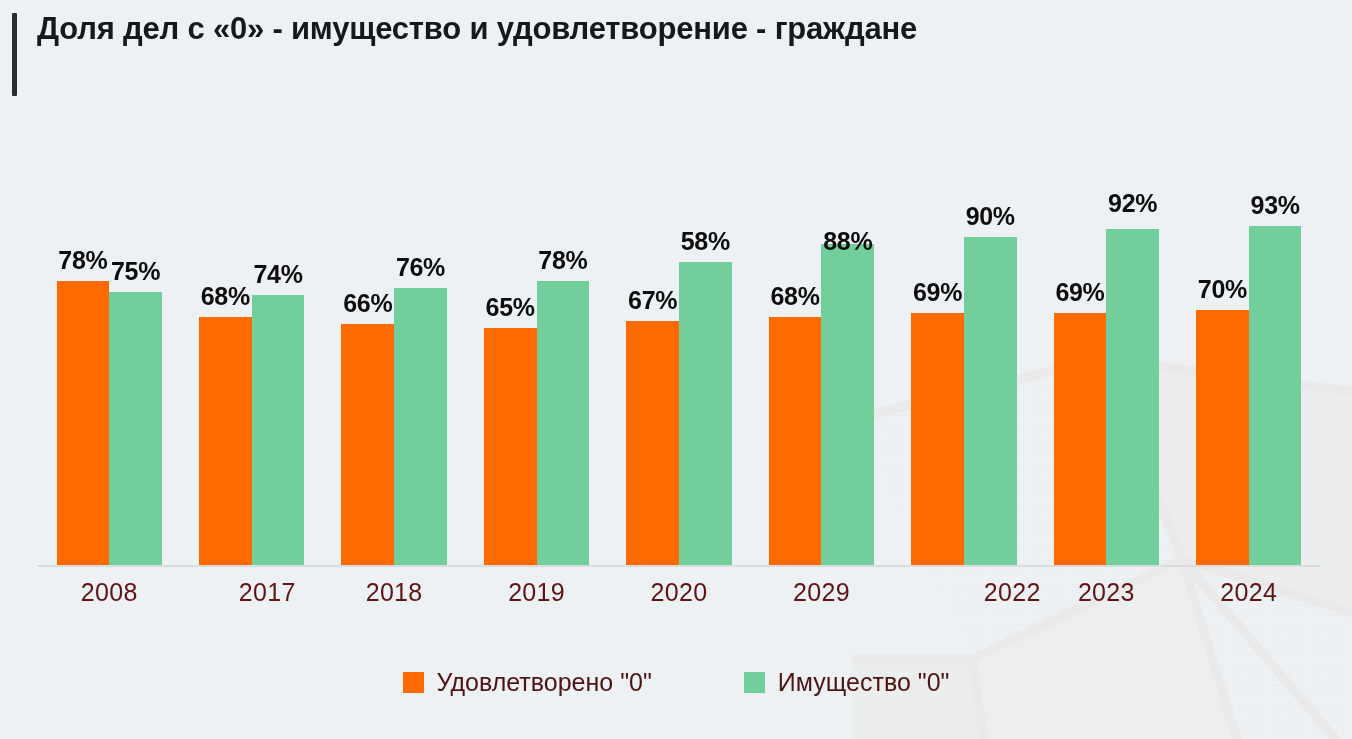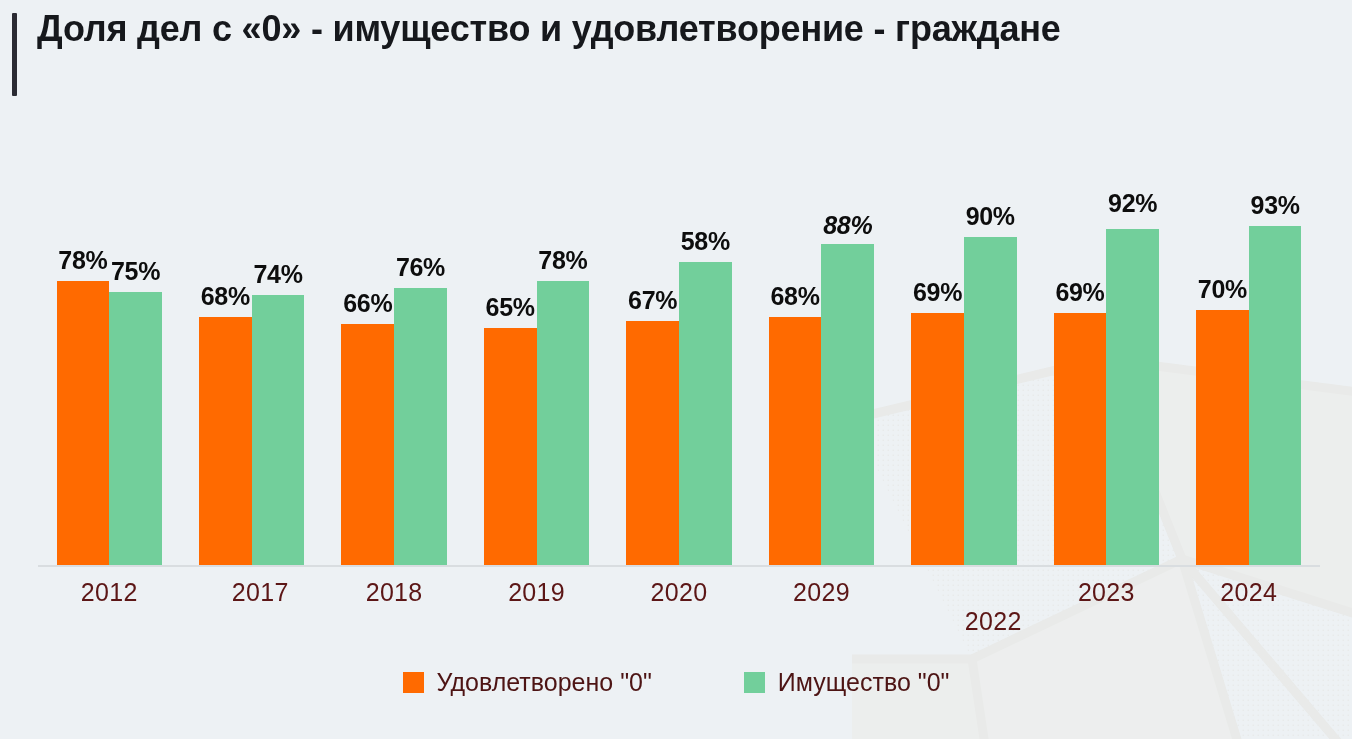--- a/index.html
+++ b/index.html
@@ -42,21 +42,21 @@
     width: 5px;
     height: 83px;
     background: #2b2b33;
     border-radius: 1px;
   }
   .page-title {
     position: absolute;
     left: 37px;
     top: 3px;
     width: 1120px;
-    font-size: 36px;
+    font-size: 31px;
     line-height: 51px;
     font-weight: bold;
     color: #16181c;
     letter-spacing: -0.2px;
   }
   .page-subtitle {
     position: absolute;
     left: 37px;
     top: 139px;
     width: 1306px;
@@ -259,21 +259,21 @@
           </div>
         </div>
         <div class="group" style="left: 730.74px; width: 105.409px;">
           <div class="bars">
             <div class="bar s0">
               <div class="bar-rect" style="height: 248.88px; background: rgb(255, 106, 0);"></div>
               <div class="bar-label" style="bottom: 254.88px;">68%</div>
             </div>
             <div class="bar s1">
               <div class="bar-rect" style="height: 322.08px; background: rgb(114, 207, 155);"></div>
-              <div class="bar-label" style="bottom: 326px; font-style: italic;">88%</div>
+              <div class="bar-label" style="bottom: 310px;">88%</div>
             </div>
           </div>
         </div>
         <div class="group" style="left: 873.184px; width: 105.409px;">
           <div class="bars">
             <div class="bar s0">
               <div class="bar-rect" style="height: 252.54px; background: rgb(255, 106, 0);"></div>
               <div class="bar-label" style="bottom: 258.54px;">69%</div>
             </div>
             <div class="bar s1">
@@ -302,27 +302,27 @@
             </div>
             <div class="bar s1">
               <div class="bar-rect" style="height: 340.38px; background: rgb(114, 207, 155);"></div>
               <div class="bar-label" style="bottom: 346.38px; margin-top: 23px;">93%</div>
             </div>
           </div>
         </div>
       </div>
     <div class="axis-line"></div>
     <div id="ticks">
-        <div class="tick-label" style="left: 38px; width: 142.444px;">2012</div>
-        <div class="tick-label" style="left: 189px; width: 142.444px;">2017</div>
+        <div class="tick-label" style="left: 38px; width: 142.444px;">2008</div>
+        <div class="tick-label" style="left: 196px; width: 142.444px;">2017</div>
         <div class="tick-label" style="left: 322.889px; width: 142.444px;">2018</div>
         <div class="tick-label" style="left: 465.333px; width: 142.444px;">2019</div>
         <div class="tick-label" style="left: 607.778px; width: 142.444px;">2020</div>
         <div class="tick-label" style="left: 750.222px; width: 142.444px;">2029</div>
-        <div class="tick-label" style="left: 922px; width: 142.444px; margin-top: 29px;">2022</div>
+        <div class="tick-label" style="left: 941px; width: 142.444px;">2022</div>
         <div class="tick-label" style="left: 1035.11px; width: 142.444px;">2023</div>
         <div class="tick-label" style="left: 1177.56px; width: 142.444px;">2024</div>
       </div>
   </div>
 
   <div class="legend" id="legend">
       <div class="legend-item">
         <span class="legend-swatch s0" style="background: rgb(255, 106, 0);"></span>
         <span class="legend-text">Удовлетворено "0"</span>
       </div>

